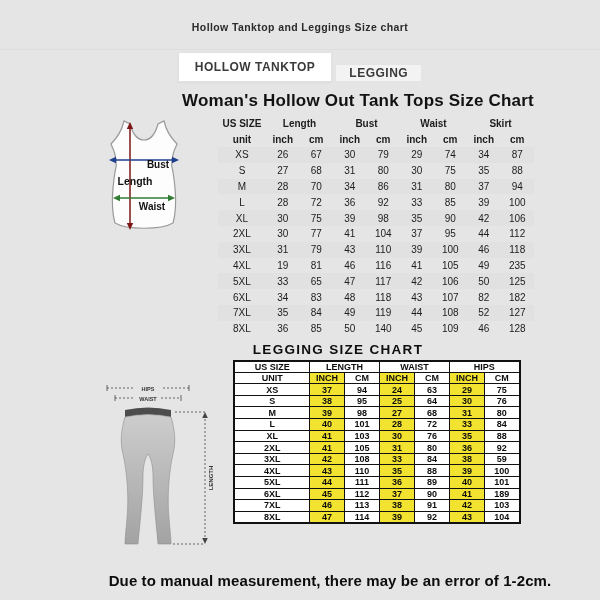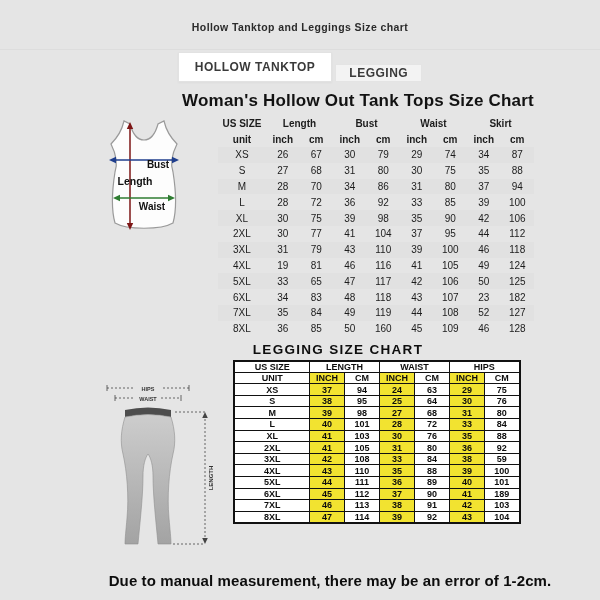--- a/index.html
+++ b/index.html
@@ -202,61 +202,61 @@
           </tr>
           <tr>
             <td>4XL</td>
             <td>19</td>
             <td>81</td>
             <td>46</td>
             <td>116</td>
             <td>41</td>
             <td>105</td>
             <td>49</td>
-            <td>124</td>
+            <td>235</td>
           </tr>
           <tr>
             <td>5XL</td>
             <td>33</td>
             <td>65</td>
             <td>47</td>
             <td>117</td>
             <td>42</td>
             <td>106</td>
             <td>50</td>
             <td>125</td>
           </tr>
           <tr>
             <td>6XL</td>
             <td>34</td>
             <td>83</td>
             <td>48</td>
             <td>118</td>
             <td>43</td>
             <td>107</td>
-            <td>23</td>
+            <td>82</td>
             <td>182</td>
           </tr>
           <tr>
             <td>7XL</td>
             <td>35</td>
             <td>84</td>
             <td>49</td>
             <td>119</td>
             <td>44</td>
             <td>108</td>
             <td>52</td>
             <td>127</td>
           </tr>
           <tr>
             <td>8XL</td>
             <td>36</td>
             <td>85</td>
             <td>50</td>
-            <td>160</td>
+            <td>140</td>
             <td>45</td>
             <td>109</td>
             <td>46</td>
             <td>128</td>
           </tr>
         </tbody>
     </table>
   </div>
 
   <div class="legging-title">LEGGING SIZE CHART</div>

